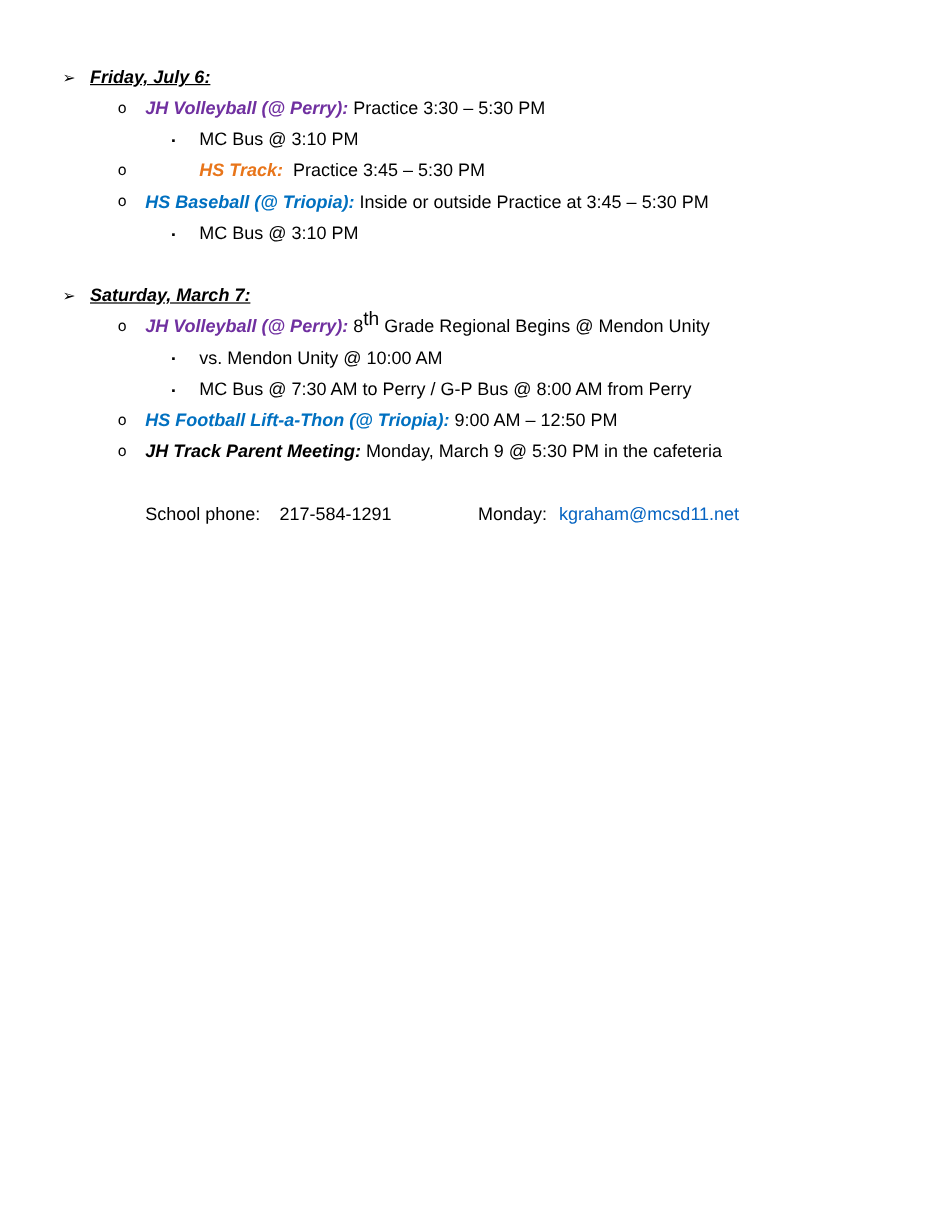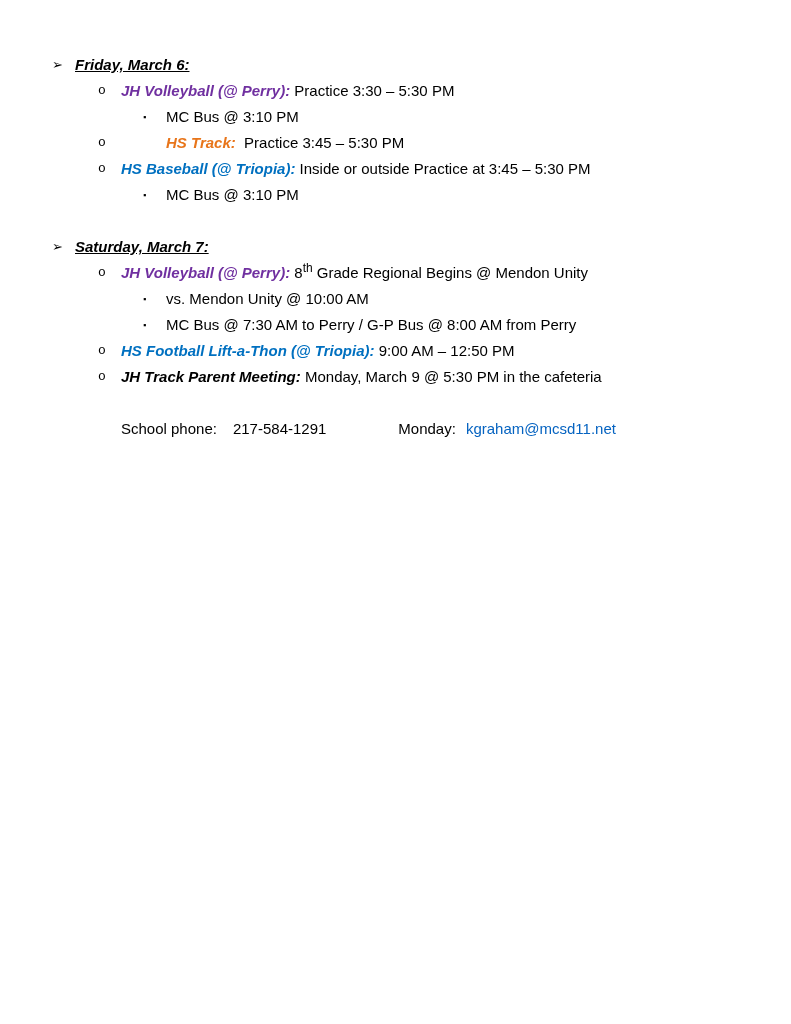--- a/index.html
+++ b/index.html
@@ -29,21 +29,21 @@
   }
   .l3 { padding-left: 166px; }
   .l3 > .bullet { position: absolute; left: 143px; top: 0; font-size: 9px; }
   .heading {
     font-weight: bold;
     font-style: italic;
     text-decoration: underline;
   }
   .label { font-weight: bold; font-style: italic; }
   .txt { white-space: pre-wrap; }
-  sup.sup { font-size: 12px; vertical-align: super; line-height: 0; }
+  sup.sup { font-size: 16px; vertical-align: super; line-height: 0; }
   .section-sat { margin-top: 26px; }
   .contact-para {
     margin-top: 25px;
     padding-left: 30px;
     max-width: 690px;
     line-height: 26px;
     white-space: pre-wrap;
   }
   .contact-line {
     margin-top: 26px;
@@ -58,21 +58,21 @@
   }
 </style>
 </head>
 <body>
 
 <div class="page">
 
   <div>
     <div class="line l1">
       <span class="bullet">➢</span>
-      <span class="heading">Friday, March 6:</span>
+      <span class="heading">Friday, July 6:</span>
     </div>
 
     <div class="line l2">
       <span class="bullet">o</span>
       <span class="label" style="color: rgb(112, 48, 160);">JH Volleyball (@ Perry):</span><span class="txt"> Practice 3:30 – 5:30 PM</span>
     </div>
     <div class="line l3">
       <span class="bullet">▪</span>
       <span class="txt">MC Bus @ 3:10 PM</span>
     </div>

